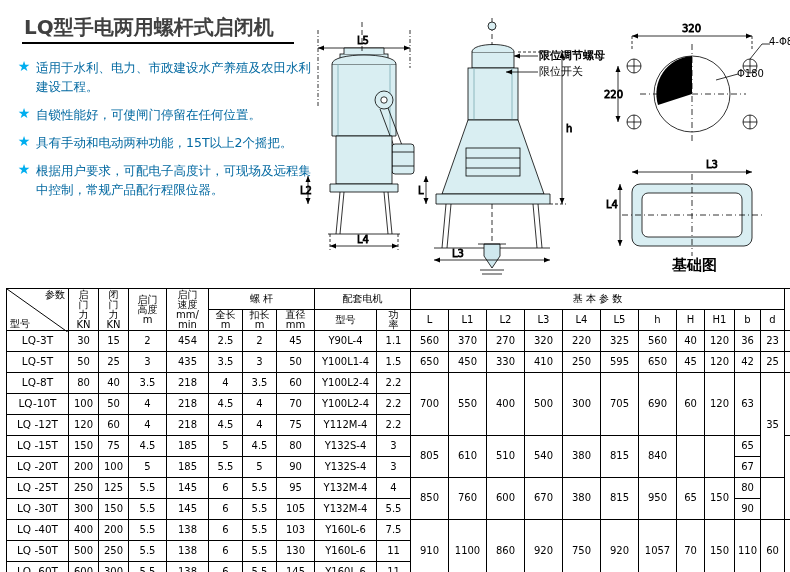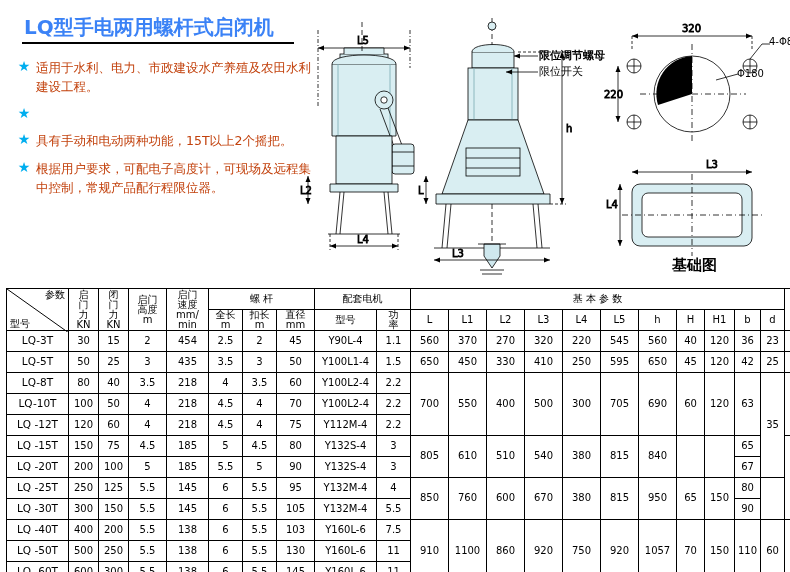--- a/index.html
+++ b/index.html
@@ -21,21 +21,21 @@
     height: 572px;
   }
   
   #title {
     position: absolute;
     left: 24px;
     top: 14px;
     font-size: 20px;
     font-weight: bold;
     letter-spacing: 0px;
-    color: #3b82f6;
+    color: #404040;
     white-space: nowrap;
   }
   #title-underline {
     position: absolute;
     left: 22px;
     top: 42px;
     width: 272px;
     height: 2px;
     background: #000;
   }
@@ -59,21 +59,21 @@
     margin-top: 1px;
     margin-right: 4px;
     color: #00aeef;
     font-size: 14px;
     line-height: 14px;
     text-align: center;
   }
   .feat-text {
     font-size: 12.5px;
     line-height: 19px;
-    color: #c2410c;
+    color: #0369a1;
   }
   
   #drawing {
     position: absolute;
     left: 300px;
     top: 8px;
     width: 490px;
     height: 272px;
   }
   svg.dwg { display:block; }
@@ -144,20 +144,21 @@
   <div id="title">LQ型手电两用螺杆式启闭机</div>
   <div id="title-underline"></div>
 
   <div id="features">
     <div class="feat">
       <div class="star">★</div>
       <div class="feat-text">适用于水利、电力、市政建设水产养殖及农田水利建设工程。</div>
     </div>
     <div class="feat">
       <div class="star">★</div>
+      <div class="feat-text">自锁性能好，可使闸门停留在任何位置。</div>
     </div>
     <div class="feat">
       <div class="star">★</div>
       <div class="feat-text">具有手动和电动两种功能，15T以上2个摇把。</div>
     </div>
     <div class="feat">
       <div class="star">★</div>
       <div class="feat-text">根据用户要求，可配电子高度计，可现场及远程集中控制，常规产品配行程限位器。</div>
     </div>
   </div>
@@ -431,21 +432,21 @@
           <td>2.5</td>
           <td>2</td>
           <td>45</td>
           <td>Y90L-4</td>
           <td>1.1</td>
           <td>560</td>
           <td>370</td>
           <td>270</td>
           <td>320</td>
           <td>220</td>
-          <td>545</td>
+          <td>325</td>
           <td>560</td>
           <td>40</td>
           <td>120</td>
           <td>36</td>
           <td>23</td>
           <td>4-M14×220</td>
         </tr>
 
         <tr>
           <td class="rowlabel">LQ-5T</td>

